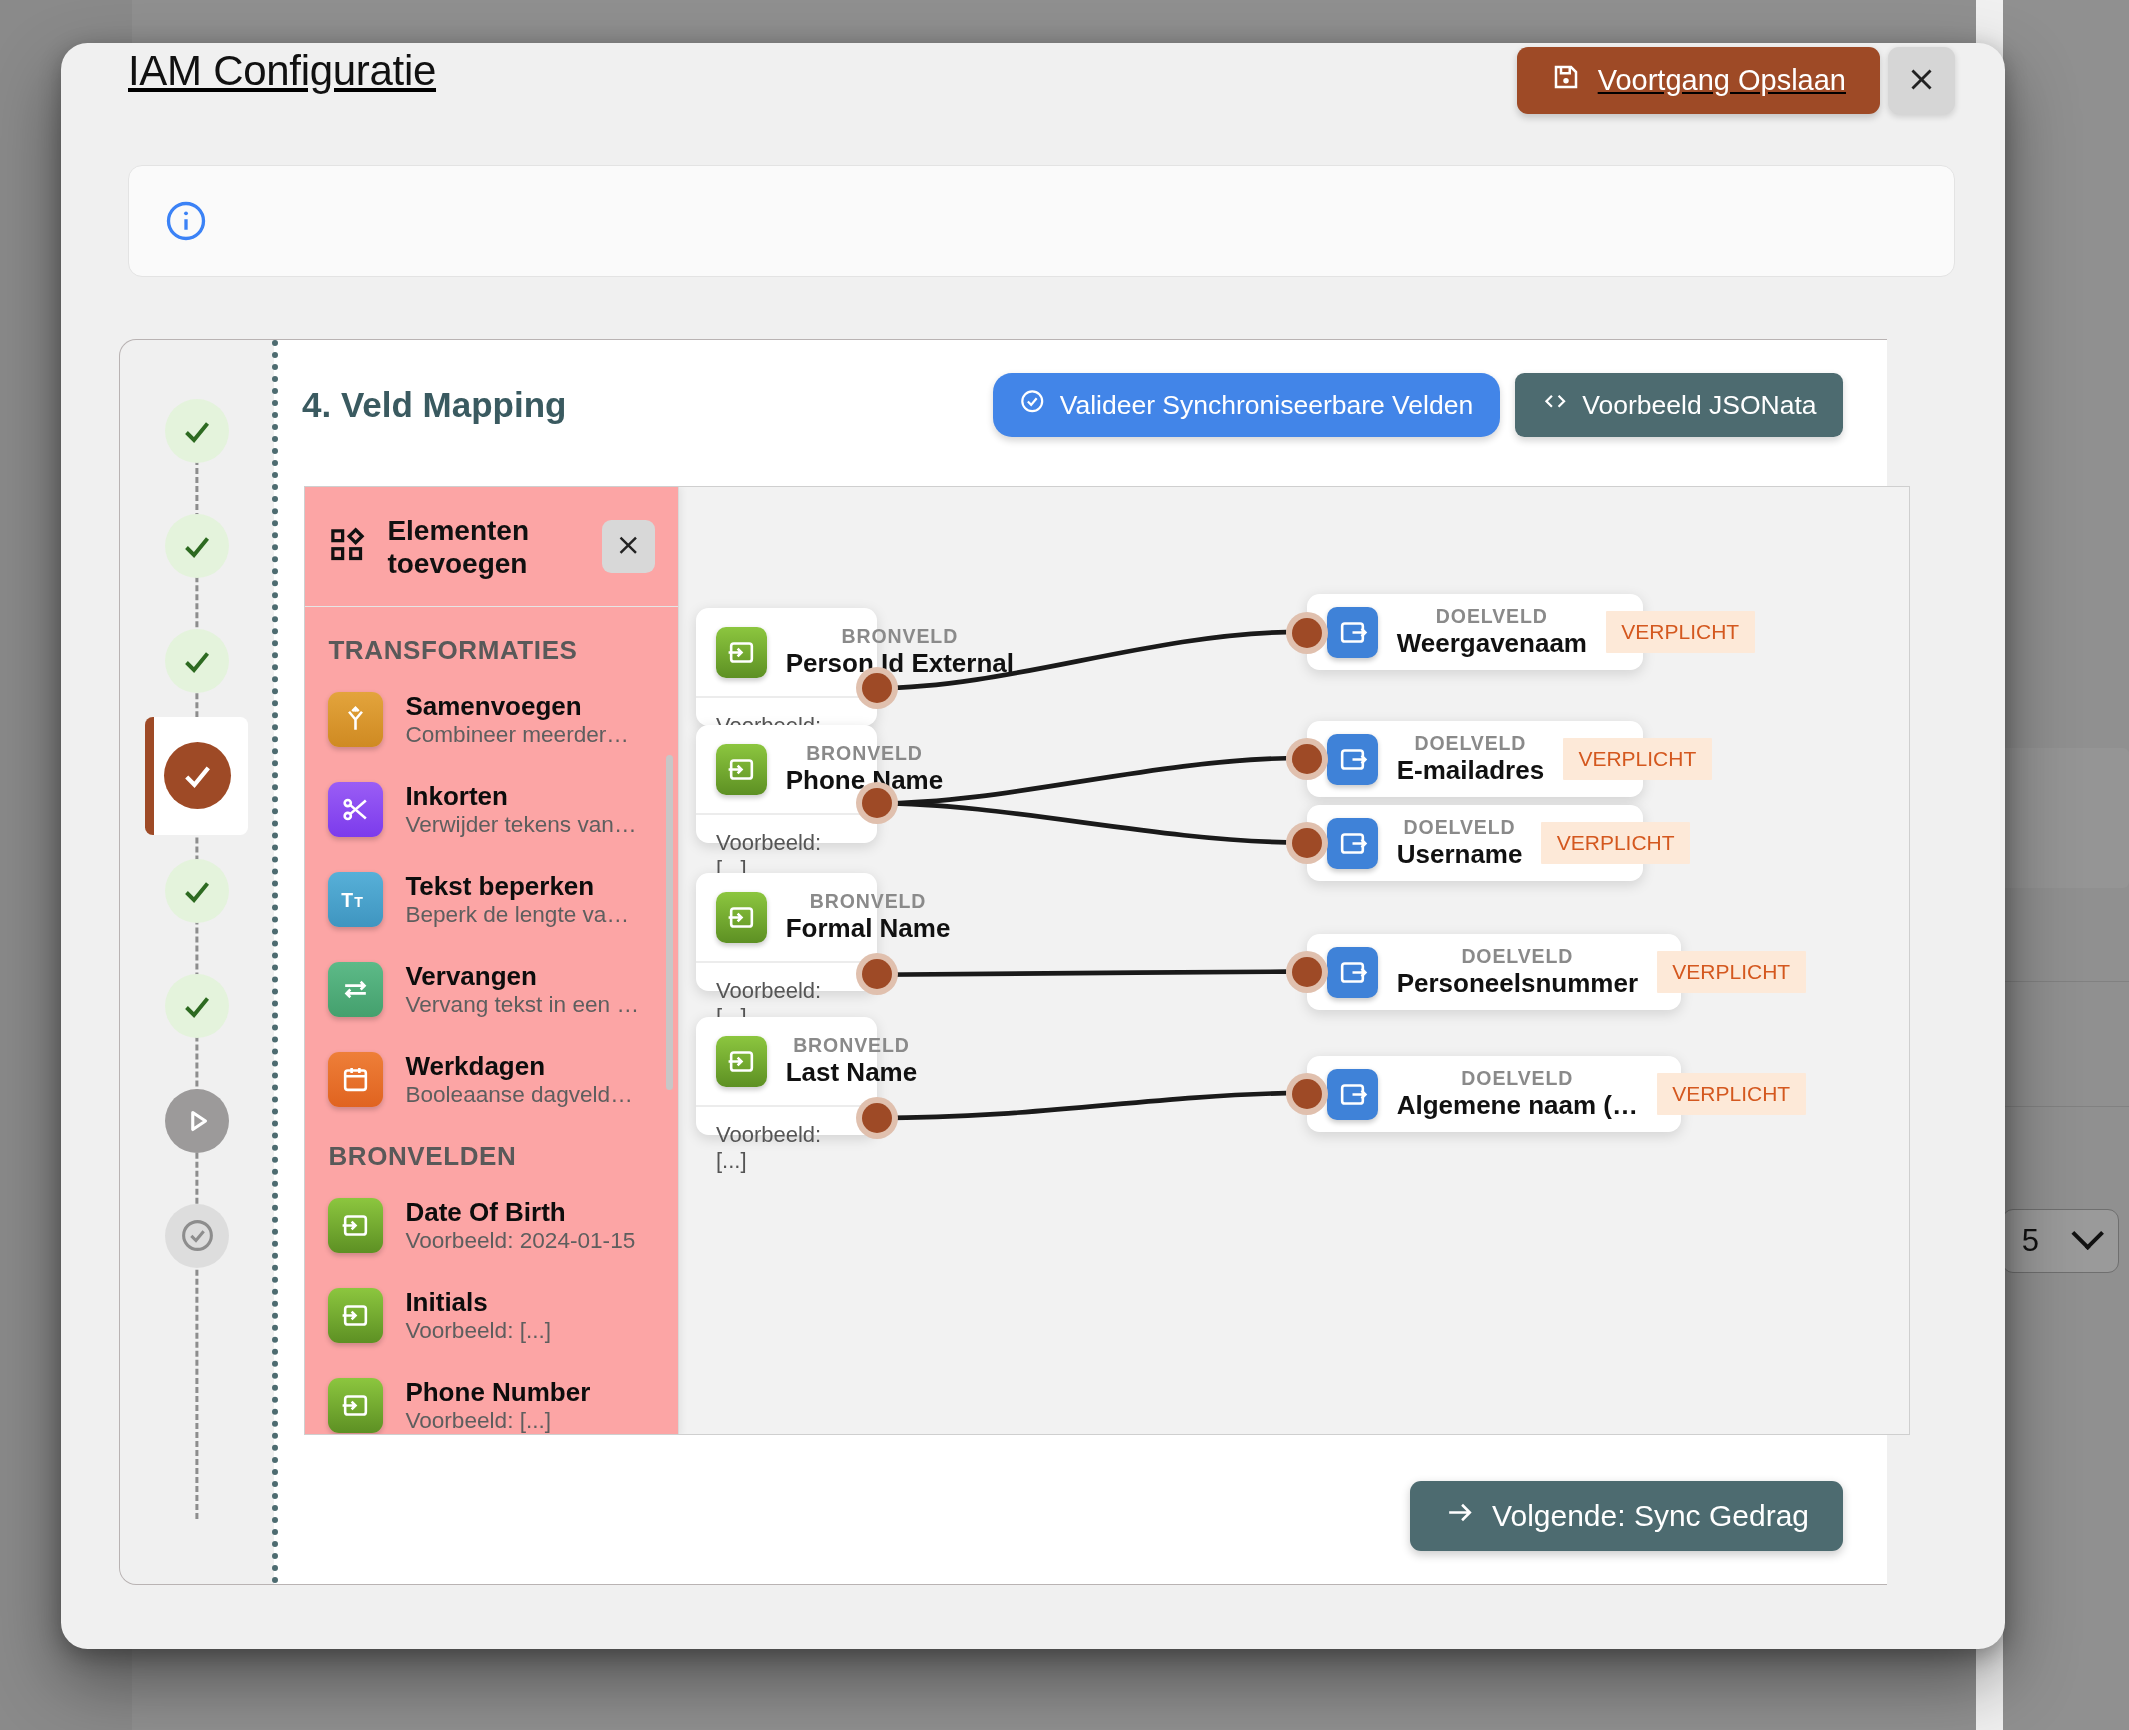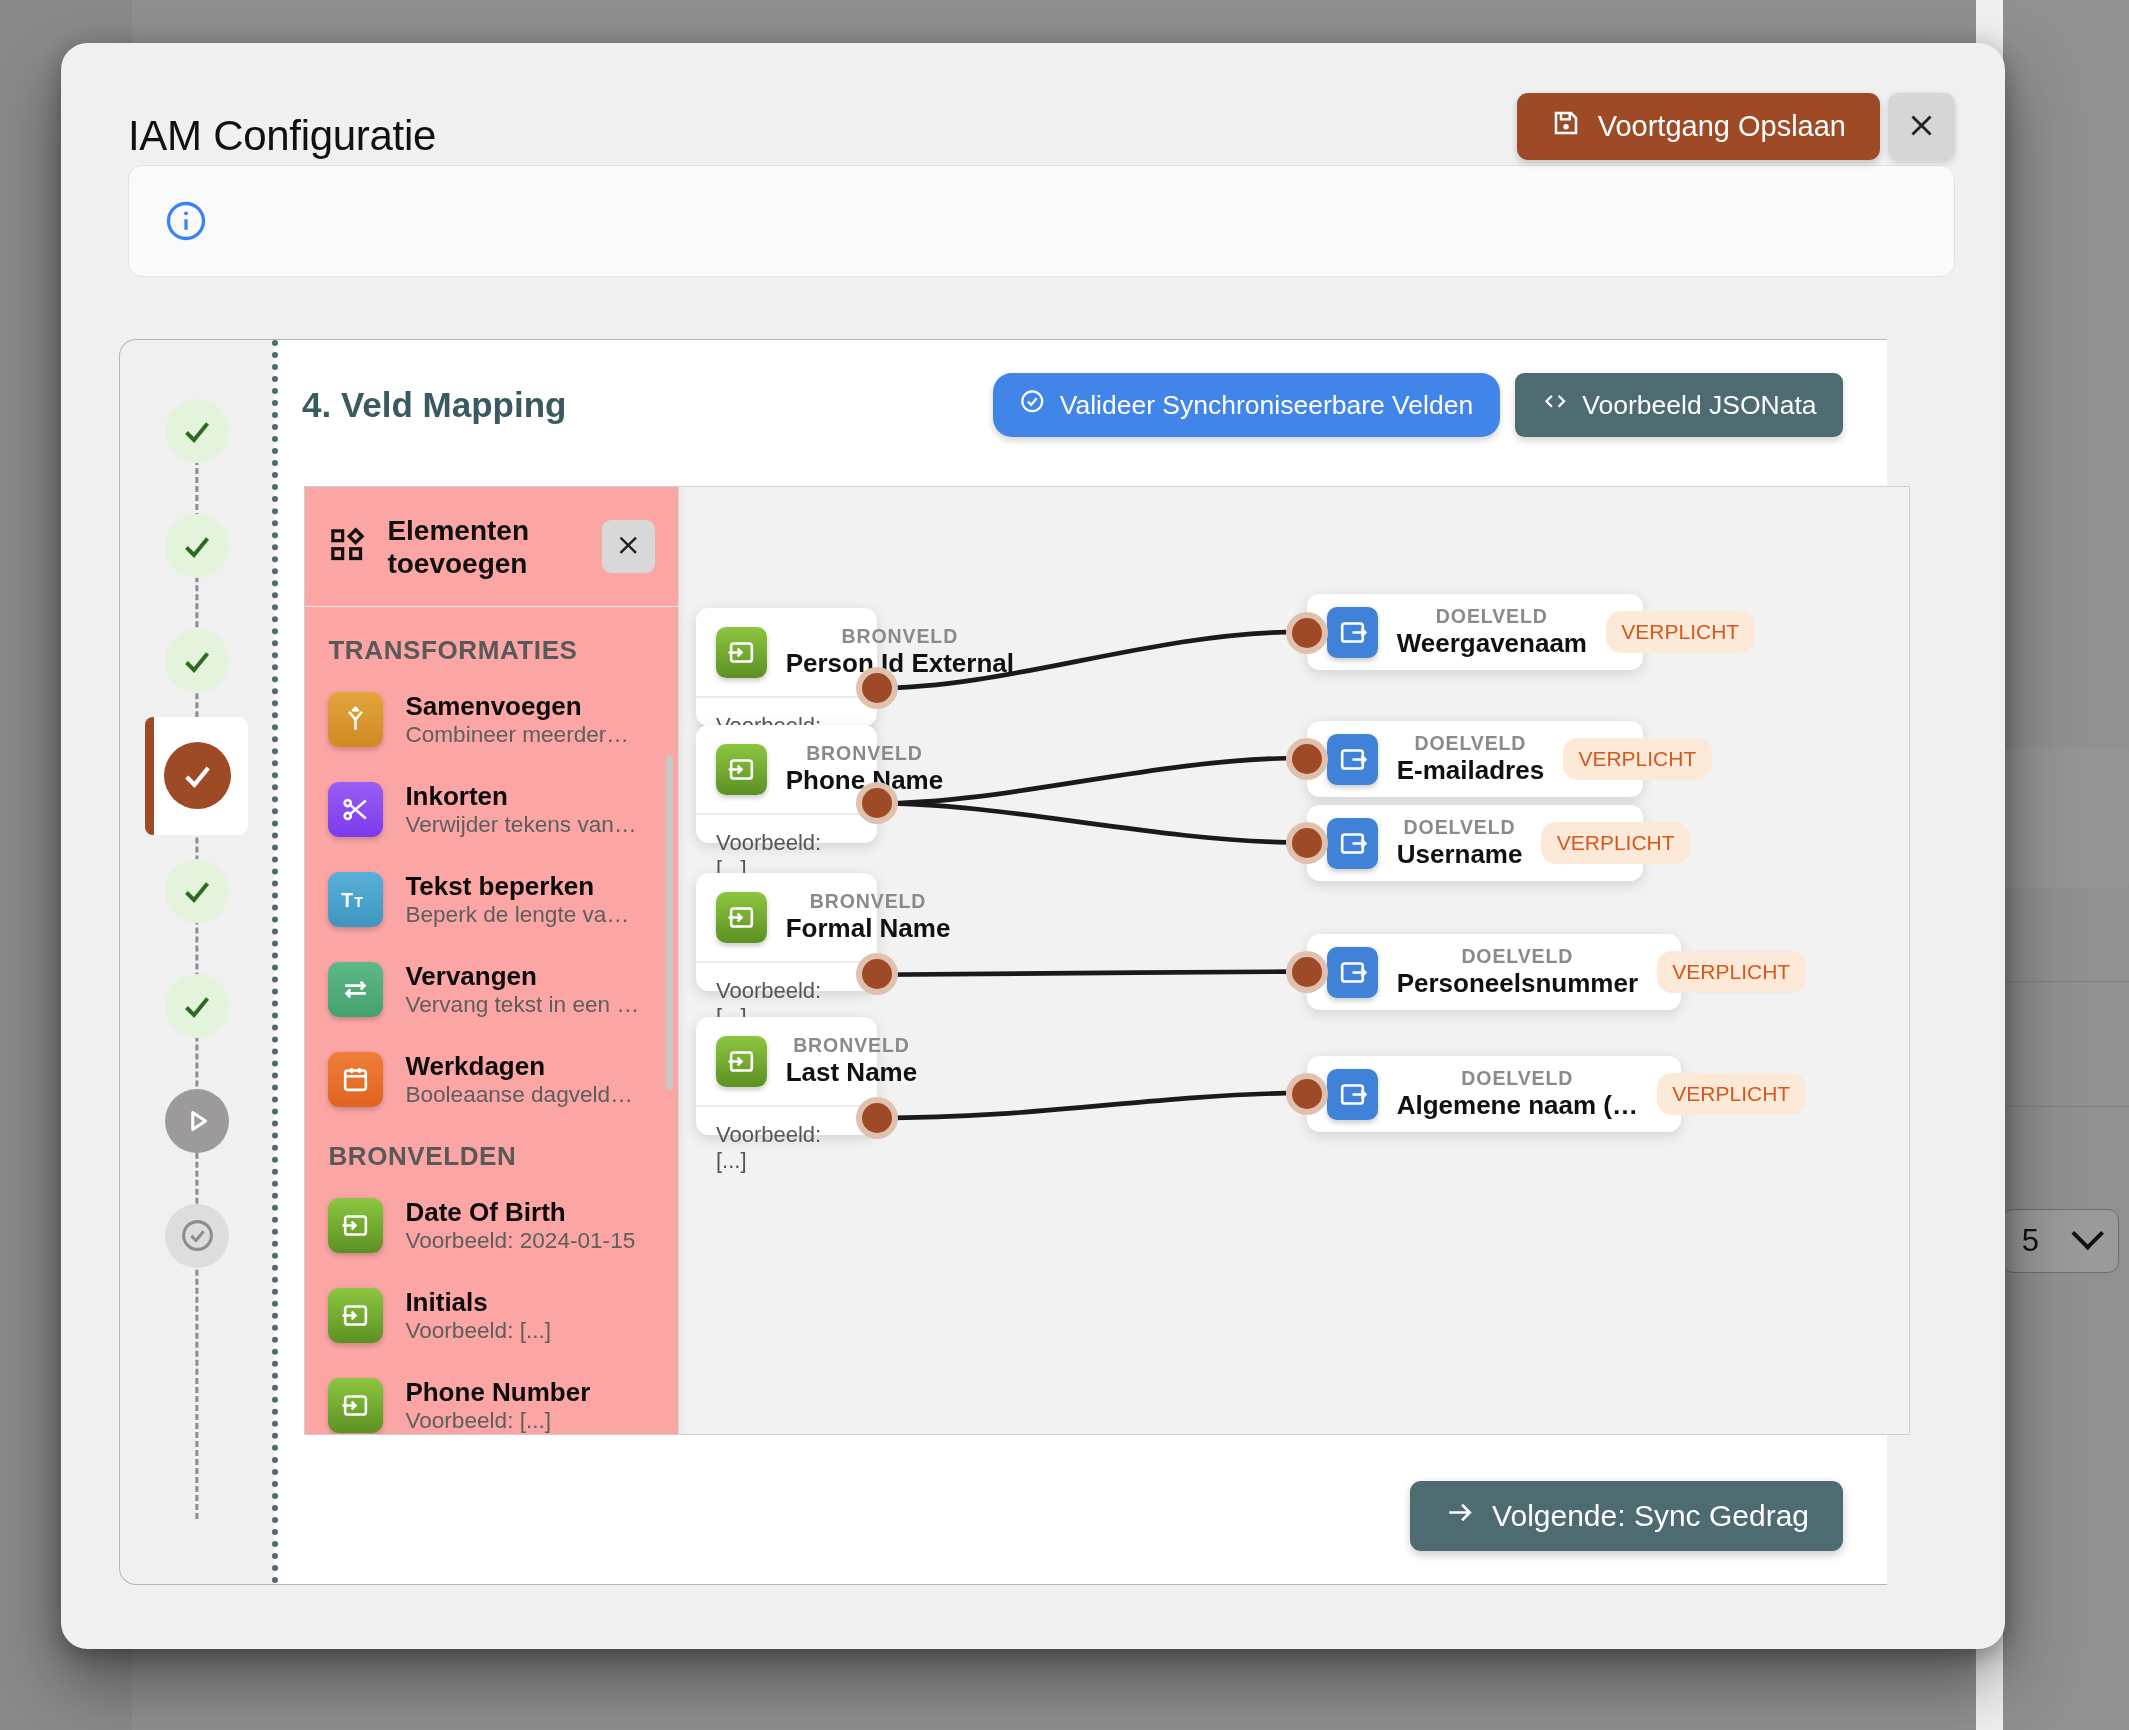--- a/index.html
+++ b/index.html
@@ -29,22 +29,22 @@
   
   .modal {
     position: absolute; left: 61px; top: 43px; width: 1944px; height: 1606px;
     background: #f0f0f0; border-radius: 26.5px;
     box-shadow: 0 31px 70px rgba(0,0,0,.42), 0 6.2px 22px rgba(0,0,0,.28);
     overflow: hidden;
   }
 
   
   .modal-header {
-    height: 117px; display: flex; align-items: flex-end;
-    padding: 12px 50px 0 67px; justify-content: space-between;
+    height: 117px; display: flex; align-items: flex-start;
+    padding: 4px 50px 0 67px; justify-content: space-between; text-decoration: underline;
   }
   .modal-title { font-size: 42px; color: #111; letter-spacing: -0.3px; }
   .header-actions { display: flex; align-items: center; gap: 8px; }
   .btn-save {
     display: flex; align-items: center; gap: 17px;
     background: #9e4a26; color: #fff; border: none; border-radius: 11px;
     height: 67px; padding: 0 34px; font-size: 29px; cursor: pointer;
     box-shadow: 0 3.1px 7.8px rgba(0,0,0,.18);
     font-family: "Liberation Sans", sans-serif;
   }
@@ -161,21 +161,21 @@
     width: 51px; height: 51px; border-radius: 10px; flex: 0 0 auto;
     display: flex; align-items: center; justify-content: center;
     box-shadow: 0 2.3px 5.5px rgba(0,0,0,.2);
   }
   .node-kicker { font-size: 19.5px; font-weight: bold; color: #8a8a8a; letter-spacing: 0.9px; text-align: center; }
   .node-name { font-size: 26px; font-weight: bold; color: #111; white-space: nowrap; }
   .node-sep { height: 1.6px; background: #ececec; margin: 0; }
   .node-foot { padding: 15.6px 20px; font-size: 22px; color: #555; }
   .badge-req {
     margin-left: auto; background: #fde9d8; color: #d4581f; font-size: 21px;
-    padding: 9.3px 15.6px; border-radius: 15px; white-space: nowrap;
+    padding: 9.3px 15.6px; border-radius: 1px; white-space: nowrap;
   }
   .port {
     position: absolute; width: 42px; height: 42px; border-radius: 50%;
     background: #e0c0ae; display: flex; align-items: center; justify-content: center;
     cursor: pointer; z-index: 6;
   }
   .port::after { content: ""; width: 30px; height: 30px; border-radius: 50%; background: #9e4a26; }
 
   .edges { position: absolute; left: 0; top: 0; width: 1606px; height: 949px; z-index: 3; pointer-events: none; }
 

